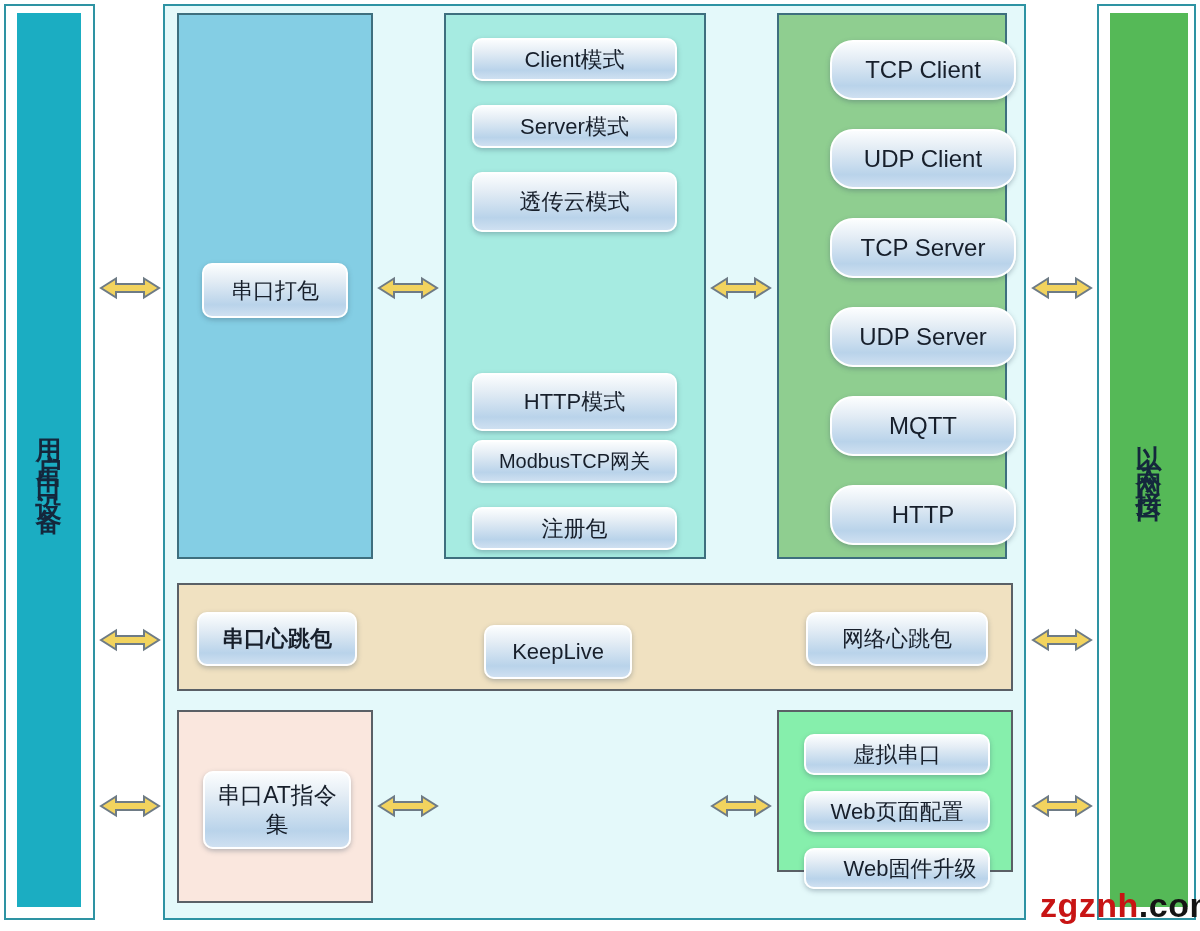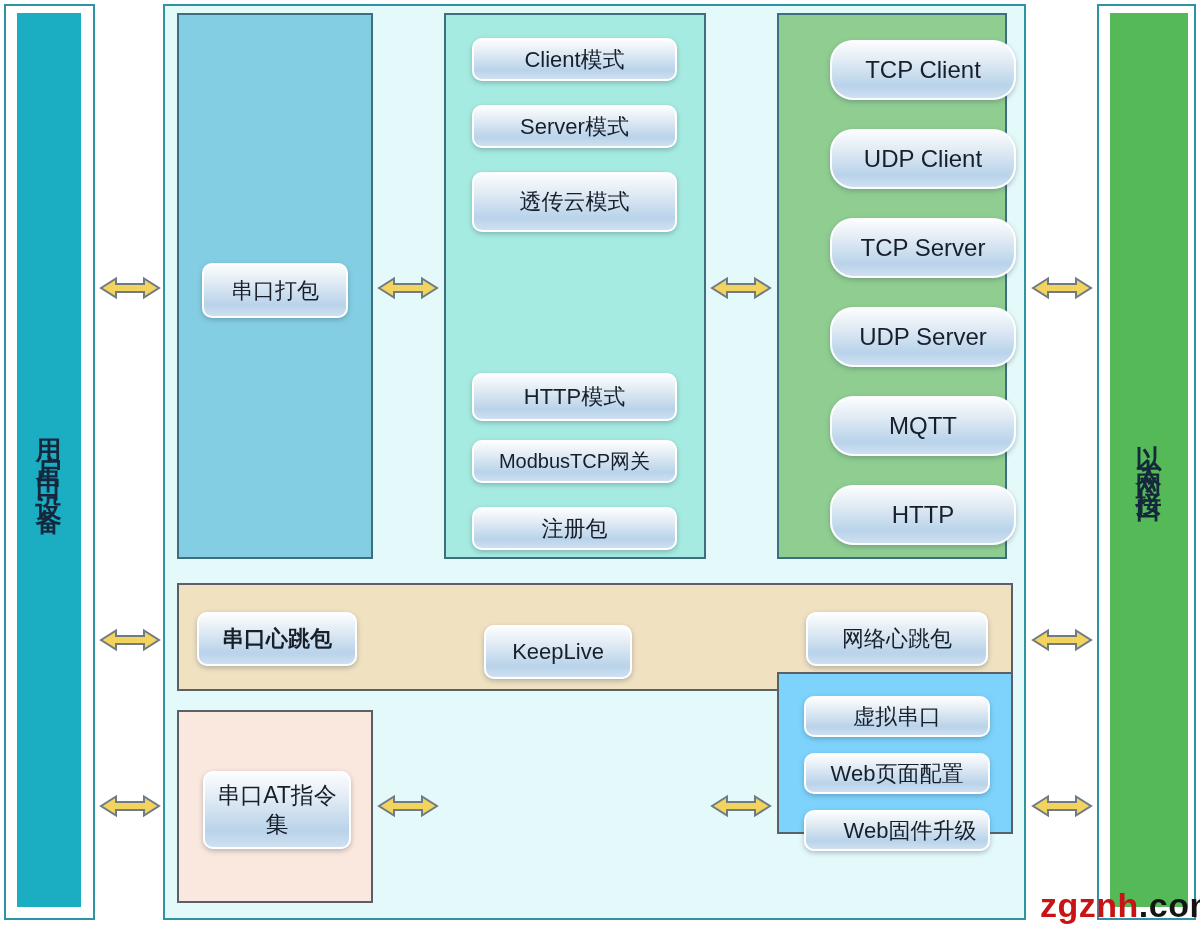--- a/index.html
+++ b/index.html
@@ -82,21 +82,21 @@
   <div class="abs main-frame" style="left:163px; top:4px; width:863px; height:916px;"></div>
 
   <div class="abs panel" style="left:177px; top:13px; width:196px; height:546px; background:#84CEE4;">
     <div class="node" style="left:23px; top:248px; width:146px; height:55px;">串口打包</div>
   </div>
 
   <div class="abs panel" style="left:444px; top:13px; width:262px; height:546px; background:#A6EBE1;">
     <div class="node" style="left:26px; top:23px;  width:205px; height:43px;">Client模式</div>
     <div class="node" style="left:26px; top:90px;  width:205px; height:43px;">Server模式</div>
     <div class="node" style="left:26px; top:157px; width:205px; height:60px;">透传云模式</div>
-    <div class="node" style="left:26px; top:358px; width:205px; height:48px;">HTTP模式</div>
+    <div class="node" style="left:26px; top:358px; width:205px; height:58px;">HTTP模式</div>
     <div class="node" style="left:26px; top:425px; width:205px; height:43px; font-size:20px;">ModbusTCP网关</div>
     <div class="node" style="left:26px; top:492px; width:205px; height:43px;">注册包</div>
   </div>
 
   <div class="abs panel" style="left:777px; top:13px; width:230px; height:546px; background:#8FCE90;">
     <div class="node node-lg" style="left:25px; top:25px;  width:186px; height:60px;">TCP Client</div>
     <div class="node node-lg" style="left:25px; top:114px; width:186px; height:60px;">UDP Client</div>
     <div class="node node-lg" style="left:25px; top:203px; width:186px; height:60px;">TCP Server</div>
     <div class="node node-lg" style="left:25px; top:292px; width:186px; height:60px;">UDP Server</div>
     <div class="node node-lg" style="left:25px; top:381px; width:186px; height:60px;">MQTT</div>
@@ -107,21 +107,21 @@
     <div class="node" style="left:18px;  top:27px; width:160px; height:54px;font-weight:bold;">串口心跳包</div>
     <div class="node" style="left:305px; top:40px; width:148px; height:54px;">KeepLive</div>
     <div class="node" style="left:627px; top:27px; width:182px; height:54px;">网络心跳包</div>
   </div>
 
   <div class="abs panel-gray" style="left:177px; top:710px; width:196px; height:193px; background:#FAE7DE;">
     <div class="node" style="left:24px; top:59px; width:148px; height:78px; font-size:23px;">串口AT指令集</div>
   </div>
 
 
-  <div class="abs panel-gray" style="left:777px; top:672px; width:236px; height:162px; background:#7dd3fc;">
+  <div class="abs panel-gray" style="left:777px; top:710px; width:236px; height:162px; background:#86efac;">
     <div class="node" style="left:25px; top:22px;  width:186px; height:41px;">虚拟串口</div>
     <div class="node" style="left:25px; top:79px;  width:186px; height:41px;">Web页面配置</div>
     <div class="node" style="left:25px; top:136px; width:186px; height:41px;padding-left:32px;">Web固件升级</div>
   </div>
 
   <div class="arrow" style="left:99px;  top:276px;">
       <svg viewBox="0 0 62 24">
         <use href="#dbl-arrow"></use>
       </svg>
     </div>

